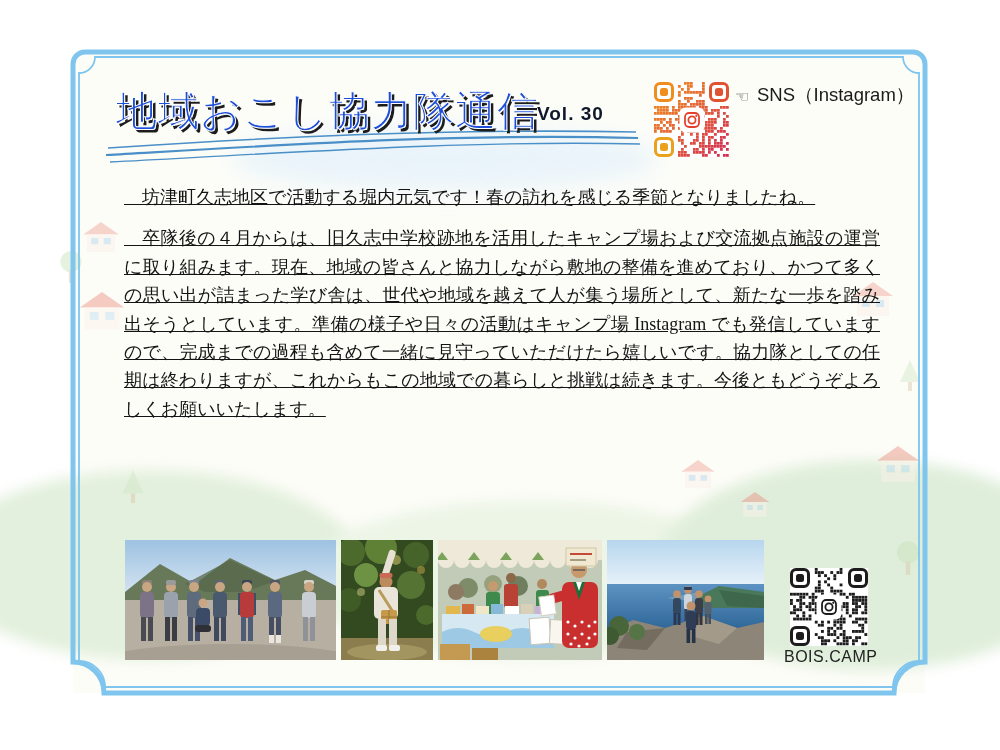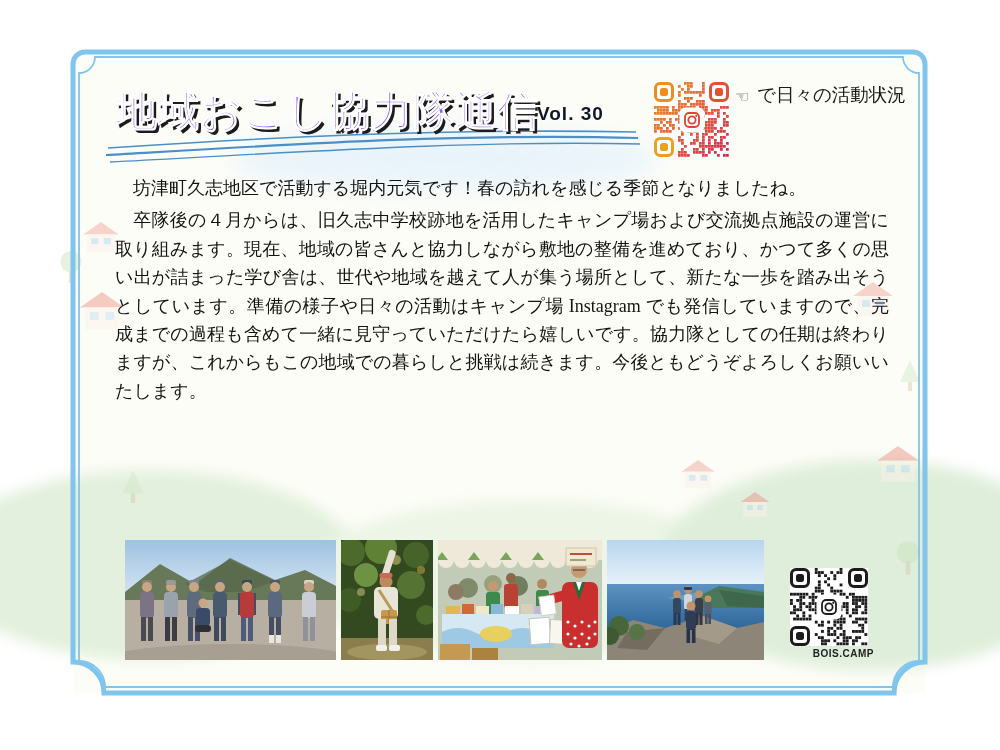--- a/index.html
+++ b/index.html
@@ -7,45 +7,45 @@
         font-family:"Liberation Sans","DejaVu Sans",sans-serif;}
   .inner-bg{position:absolute;left:73px;top:52px;width:852px;height:641px;background:#fdfdf8;}
   
   .frame-svg{position:absolute;left:0;top:0;z-index:6;pointer-events:none;}
   
   .decor{position:absolute;z-index:0;opacity:.45;}
   .hill{position:absolute;border-radius:50%;filter:blur(7px);z-index:0;}
   .cloud{position:absolute;border-radius:50%;filter:blur(12px);z-index:0;}
   
   .title{position:absolute;left:116px;top:84px;z-index:3;margin:0;
-         font-size:41px;font-weight:700;letter-spacing:1px;color:#8b5cf6;
+         font-size:41px;font-weight:400;letter-spacing:1px;color:#1d4ed8;
          -webkit-text-stroke:1px #ffffff;text-shadow:3px 3px 0 #1c1c1c;white-space:nowrap;}
   .vol{position:absolute;left:537px;top:103px;z-index:3;font-size:19px;font-weight:bold;
        color:#0f172a;letter-spacing:1px;}
   .waves{position:absolute;left:100px;top:118px;z-index:2;}
   
   .qr{position:relative;background:#fff;}
   .qr-top{position:absolute;left:654px;top:82px;width:75px;height:75px;z-index:3;}
   .qr-bottom{position:absolute;left:790px;top:568px;width:78px;height:78px;z-index:3;}
   .finder{position:absolute;width:20px;height:20px;border:3px solid;border-radius:6px;box-sizing:border-box;}
   .finder .dot{position:absolute;left:3px;top:3px;width:8px;height:8px;border-radius:2.5px;}
   .insta-badge{position:absolute;left:50%;top:50%;transform:translate(-50%,-50%);
                width:25px;height:25px;background:#fff;border-radius:6px;display:flex;
                align-items:center;justify-content:center;}
   .hand{position:absolute;left:735px;top:87px;z-index:3;font-size:16px;color:#444;
         font-family:"DejaVu Sans",sans-serif;}
   .sns-text{position:absolute;left:757px;top:82px;width:160px;z-index:3;
             font-size:18.5px;line-height:25.5px;color:#1a1a1a;font-weight:500;}
-  .qr-label{position:absolute;left:784px;top:648px;width:90px;text-align:right;z-index:3;
-            font-size:10px;font-weight:bold;letter-spacing:.5px;color:#222;}
+  .qr-label{position:absolute;left:784px;top:648px;width:90px;text-align:left;z-index:3;
+            font-size:16px;font-weight:normal;letter-spacing:.5px;color:#222;}
   
   .article{position:absolute;left:111px;top:170px;width:782px;z-index:2;
            font-family:"Liberation Serif","DejaVu Serif",serif;
            font-size:18px;line-height:28.4px;color:#141414;text-align:justify;}
-  .article p{margin:4px;}
+  .article p{margin:13px;text-decoration:underline;}
   
   .photo-row{position:absolute;left:125px;top:540px;height:120px;display:flex;gap:5px;z-index:2;}
   .photo-row svg{display:block;}
 </style>
 </head>
 <body>
 
 <div class="page">
 
   <div class="inner-bg"></div>
@@ -348,21 +348,21 @@
     <div class="insta-badge">
       <svg width="17" height="17" viewBox="0 0 17 17">
           <rect x="1.5" y="1.5" width="14" height="14" rx="4.2" fill="none" stroke="#e5402e" stroke-width="1.8"></rect>
           <circle cx="8.5" cy="8.5" r="3.6" fill="none" stroke="#e5402e" stroke-width="1.8"></circle>
           <circle cx="12.8" cy="4.3" r="1.1" fill="#e5402e"></circle>
         </svg>
     </div>
   </div>
   <span class="hand">☜</span>
   <div class="sns-text">
-    <div>で日々の活動状況</div>
+    <div>SNS（Instagram）</div>
   </div>
 
   <div class="article">
     <p>　坊津町久志地区で活動する堀内元気です！春の訪れを感じる季節となりましたね。</p>
     <p>　卒隊後の４月からは、旧久志中学校跡地を活用したキャンプ場および交流拠点施設の運営に取り組みます。現在、地域の皆さんと協力しながら敷地の整備を進めており、かつて多くの思い出が詰まった学び舎は、世代や地域を越えて人が集う場所として、新たな一歩を踏み出そうとしています。準備の様子や日々の活動はキャンプ場 Instagram でも発信していますので、完成までの過程も含めて一緒に見守っていただけたら嬉しいです。協力隊としての任期は終わりますが、これからもこの地域での暮らしと挑戦は続きます。今後ともどうぞよろしくお願いいたします。</p>
   </div>
 
   <div class="photo-row">
 
     <svg width="211" height="120" viewBox="0 0 211 120">

